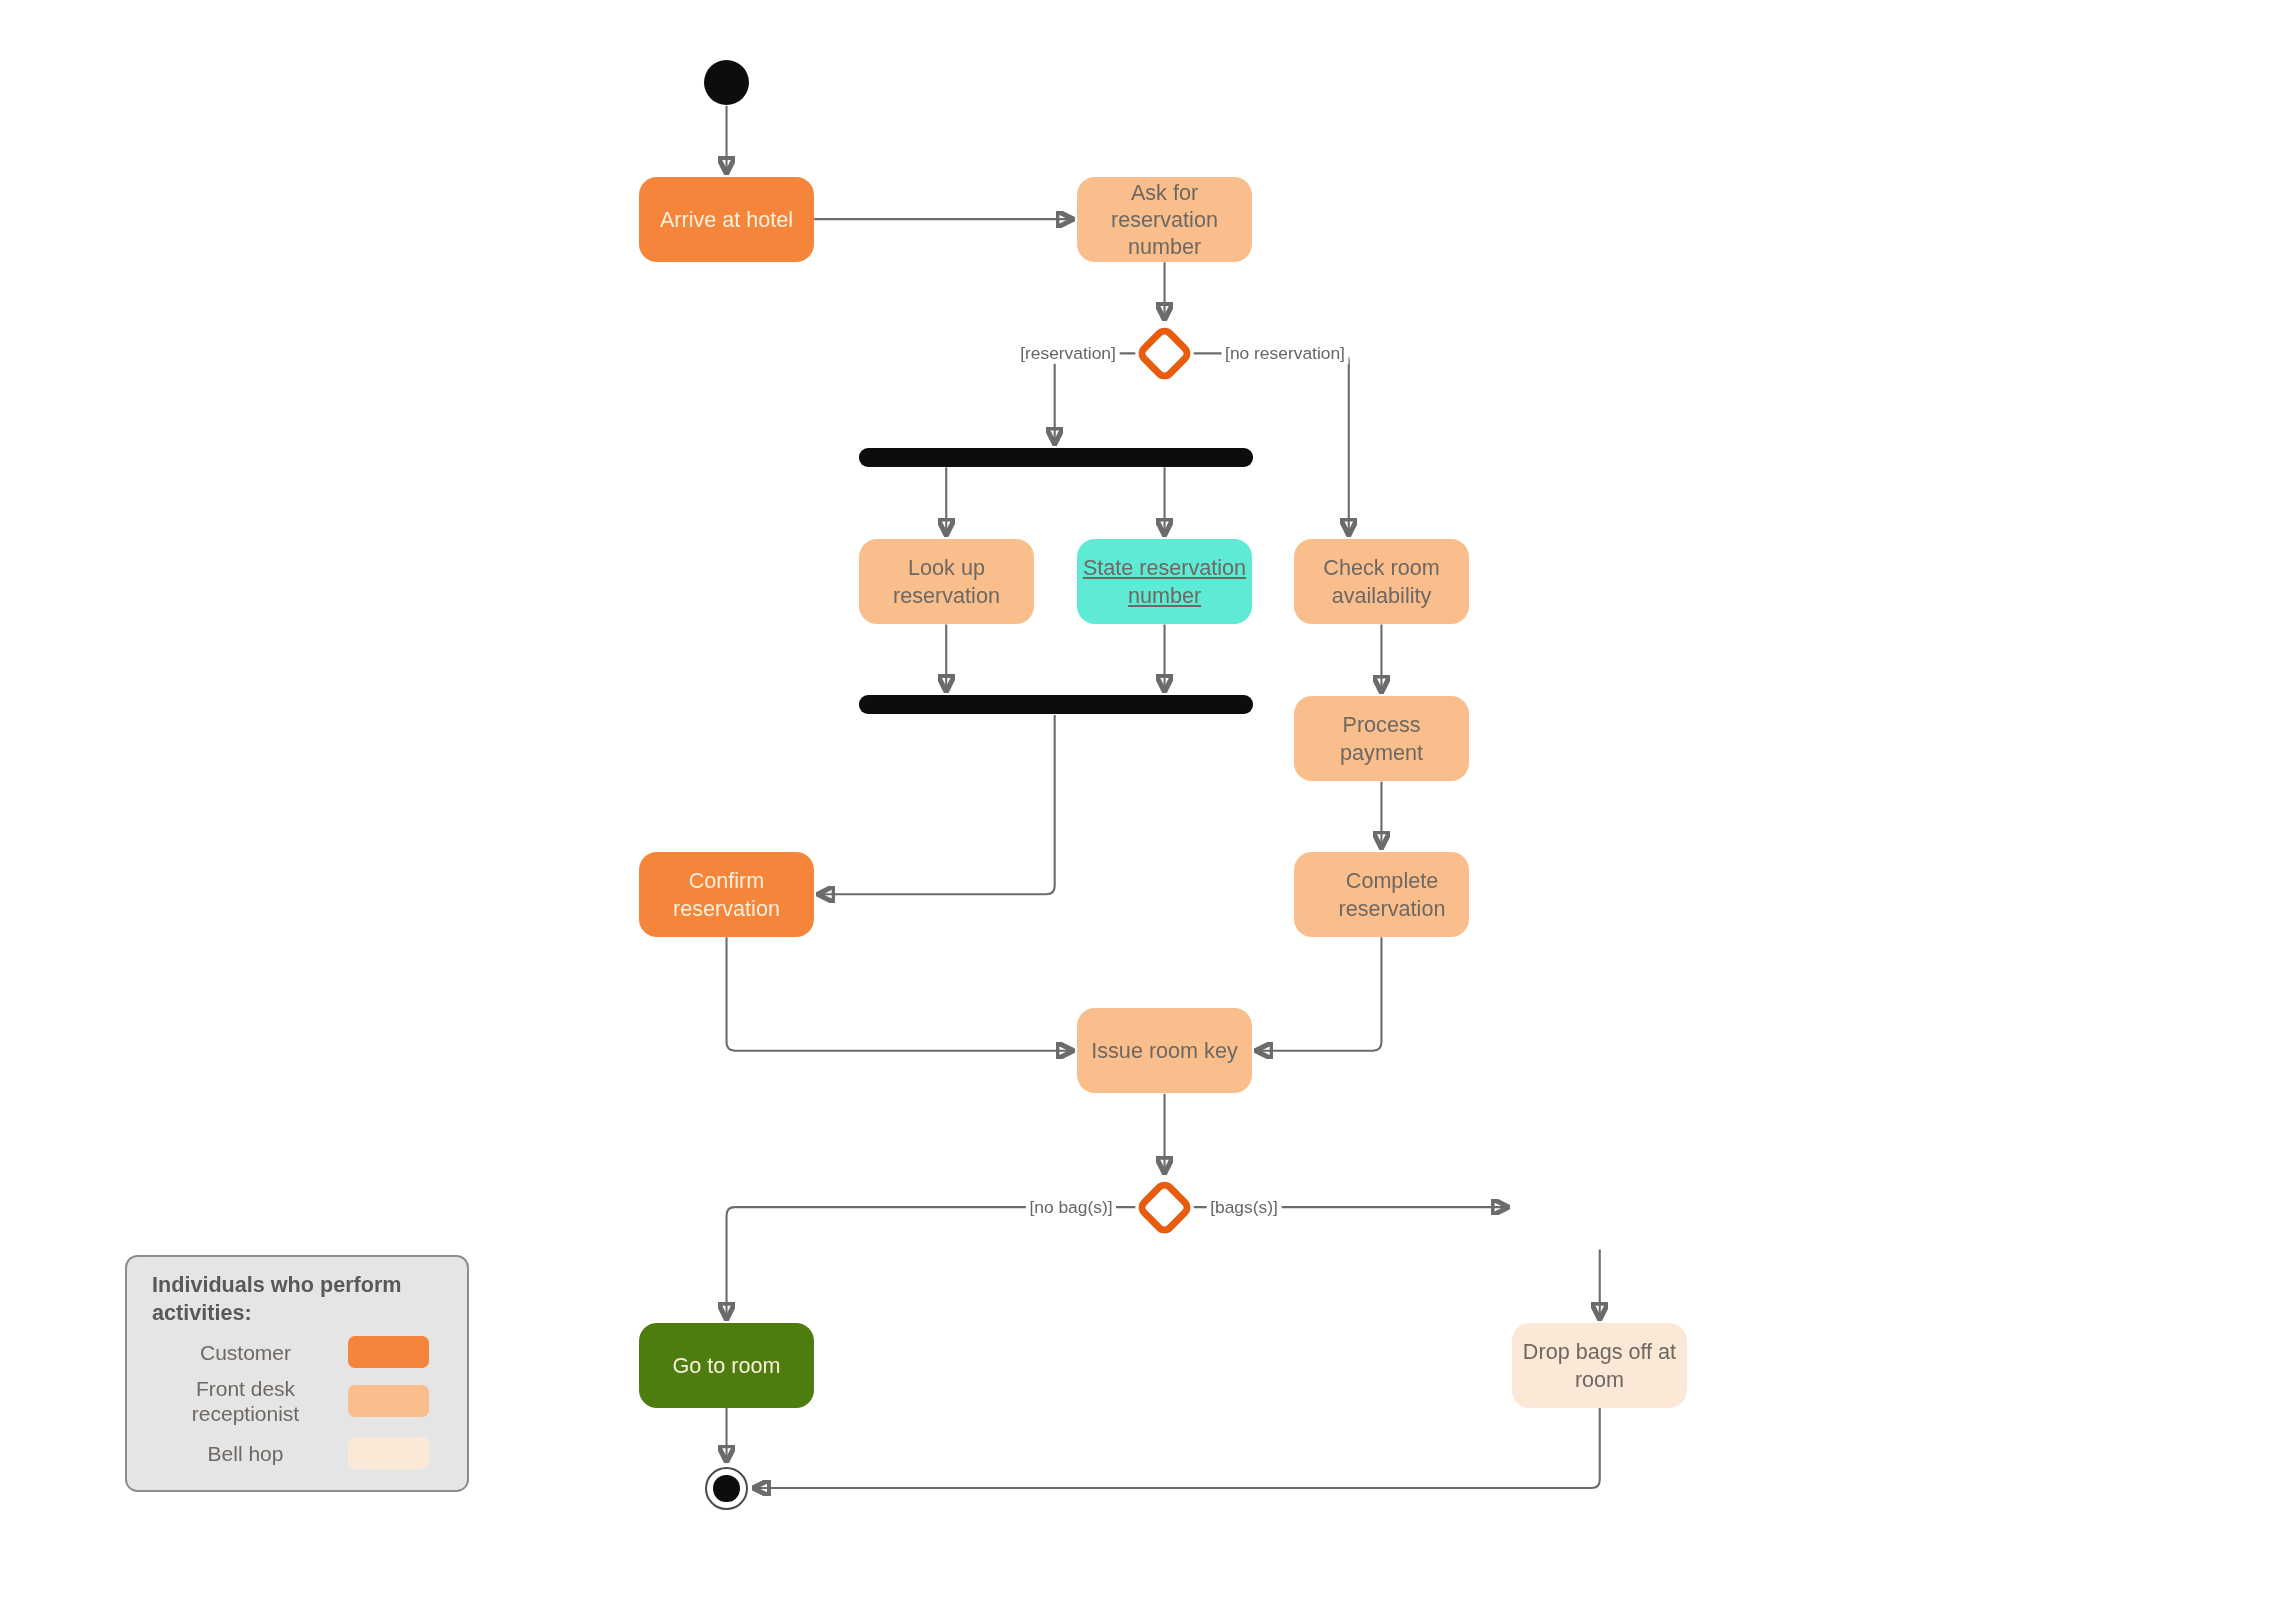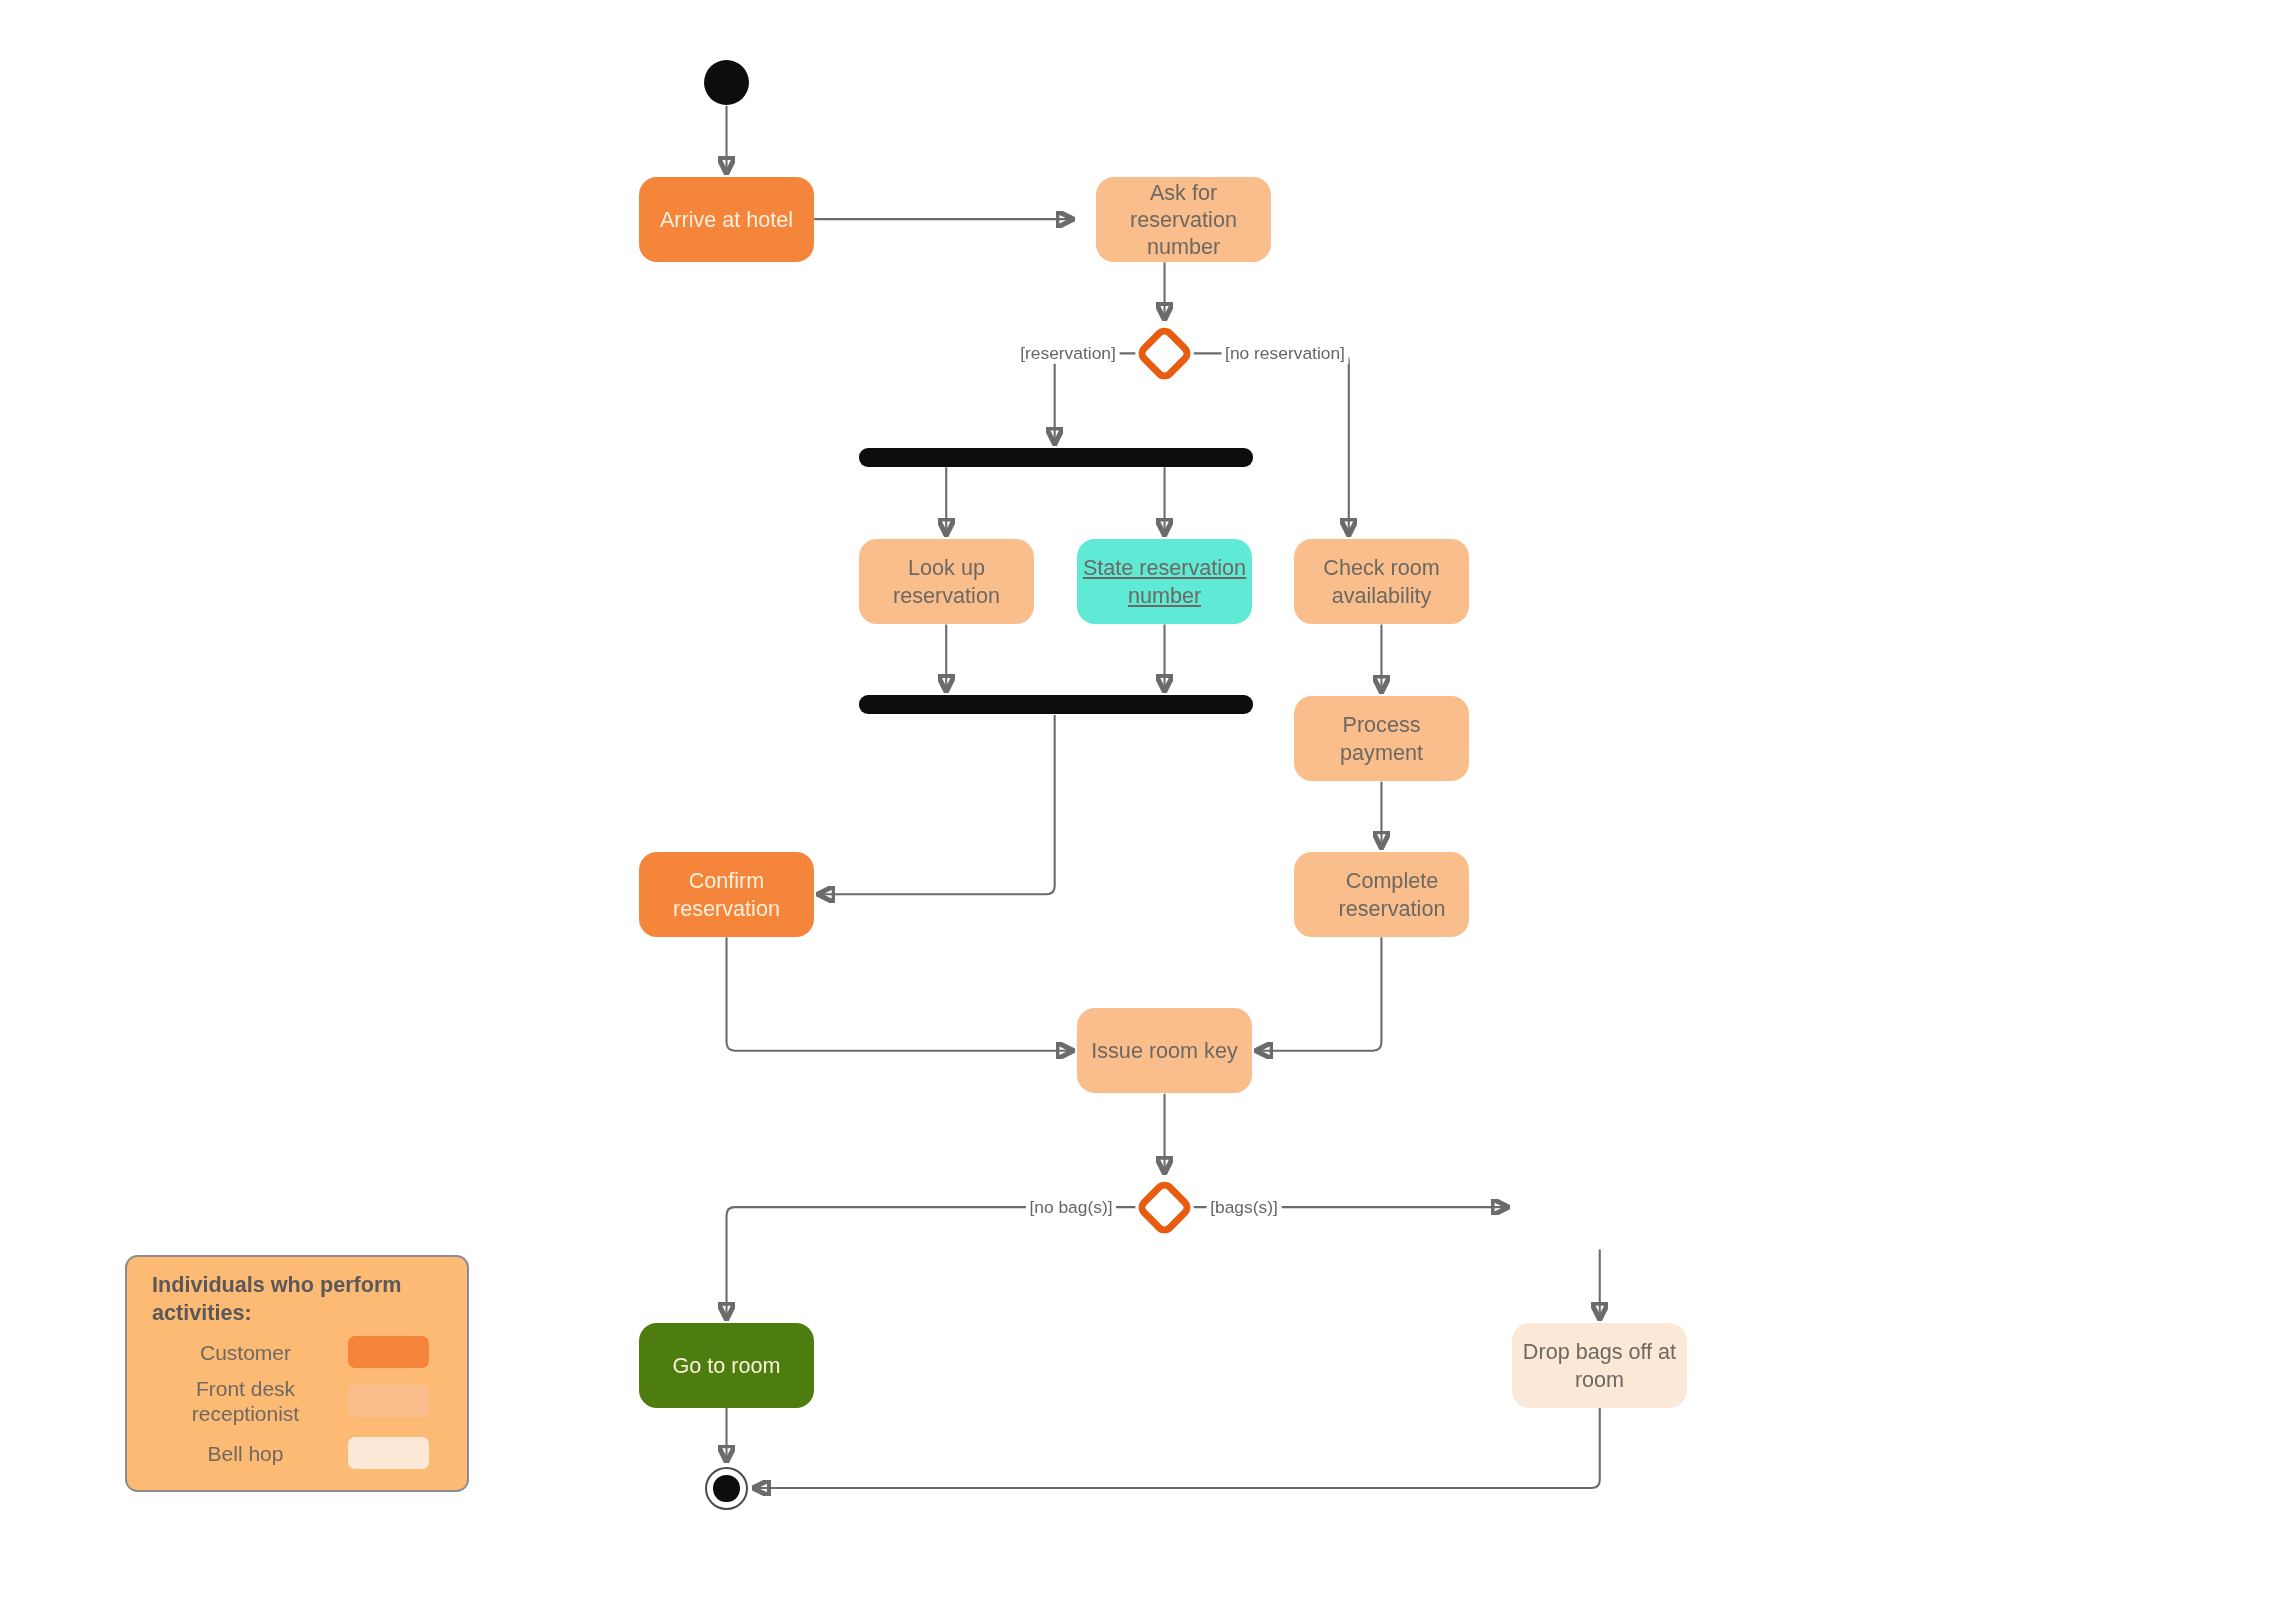--- a/index.html
+++ b/index.html
@@ -23,21 +23,21 @@
 
   .decision{position:absolute;width:43px;height:43px;box-sizing:border-box;background:#ffffff;
             border:7px solid #E85C10;border-radius:11px;transform:rotate(45deg);}
 
   .bar{position:absolute;left:859px;width:394px;height:19px;background:#0D0D0D;border-radius:9px;}
 
   .elabel{position:absolute;transform:translate(-50%,-50%);background:#ffffff;color:#666666;
           font-size:17.4px;padding:0.7px 3.5px;white-space:nowrap;}
 
   .legend{position:absolute;left:125px;top:1255px;width:344px;height:237px;box-sizing:border-box;
-          background:#fdba74;border:2.1px solid #8C8C8C;border-radius:12.5px;}
+          background:#e5e5e5;border:2.1px solid #8C8C8C;border-radius:12.5px;}
   .legend-title{position:absolute;left:25px;top:14px;width:299px;font-size:21.6px;font-weight:bold;
                 color:#595959;line-height:1.3;white-space:pre-line;}
   .legend-label{position:absolute;left:14px;width:209px;text-align:center;color:#6E6862;
                 font-size:21px;line-height:1.2;white-space:pre-line;}
   .swatch{position:absolute;left:221px;width:81px;height:32px;border-radius:7px;}
 </style>
 </head>
 <body>
 
 <div class="canvas">
@@ -66,21 +66,21 @@
     <path d="M1633,1736 H1057 Q1045,1736 1045,1748 V1897" marker-end="url(#arw)"></path>
     <path d="M1717,1736 H2169" marker-end="url(#arw)"></path>
     <path d="M2301,1797 V1897" marker-end="url(#arw)"></path>
     <path d="M1045,2023 V2102" marker-end="url(#arw)"></path>
     <path d="M2301,2023 V2128 Q2301,2140 2289,2140 H1084" marker-end="url(#arw)"></path>
   </svg>
 
   <div class="initial" style="left:704px;top:60px;"></div>
 
   <div class="node dark" style="left: 639px; top: 177px; background: rgb(246, 133, 60);">Arrive at hotel</div>
-  <div class="node light" style="left: 1077px; top: 177px; background: rgb(249, 190, 140); margin-left: 19px;">Ask for
+  <div class="node light" style="left: 1077px; top: 177px; background: rgb(249, 190, 140);">Ask for
 reservation
 number</div>
 
   <div class="decision" style="left:1143px;top:332px;"></div>
 
   <div class="bar" style="top:448px;"></div>
 
   <div class="node light" style="left: 859px; top: 539px; background: rgb(249, 190, 140);">Look up
 reservation</div>
   <div class="node light" style="left: 1077px; top: 539px; background: #5eead4; text-decoration: underline;">State reservation

